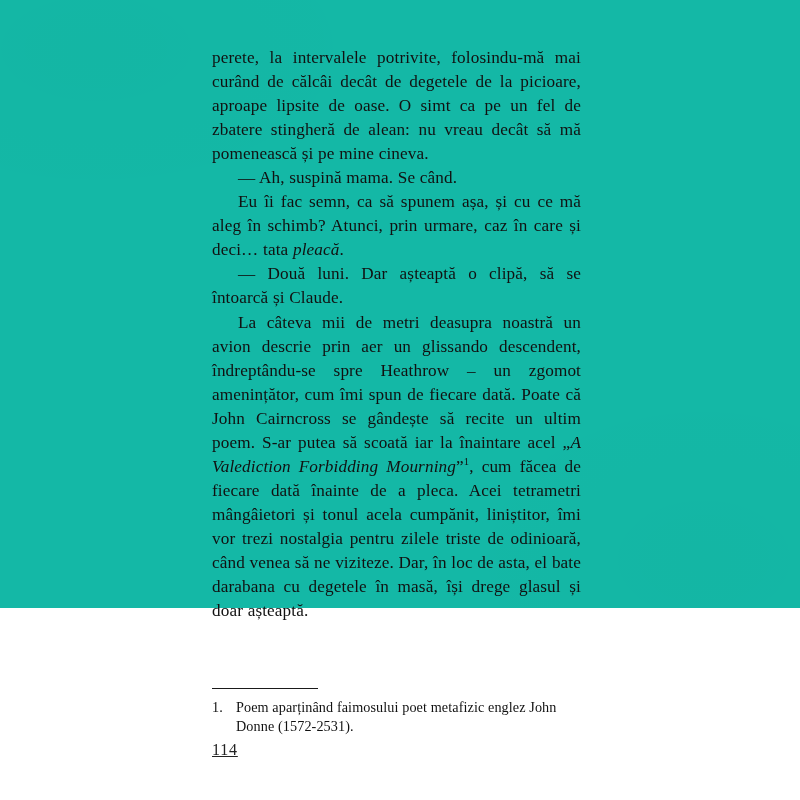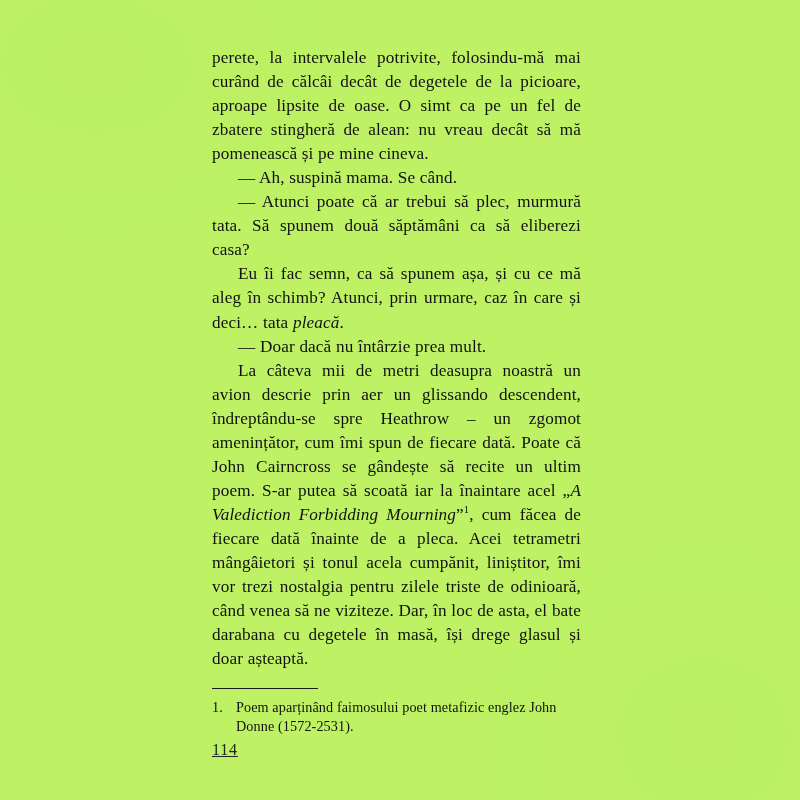--- a/index.html
+++ b/index.html
@@ -11,22 +11,22 @@
     height: 800px;
     background: #ffffff;
     font-family: "Liberation Serif", "DejaVu Serif", serif;
     color: #111111;
     overflow: hidden;
   }
 
   .page {
     position: relative;
     width: 800px;
-    height: 800px;
-    background: #bef264;
+    height: 608px;
+    background: #14b8a6;
   }
 
   
   .scan-tint {
     position: absolute;
     inset: 0;
     background:
       radial-gradient(ellipse 55% 40% at 12% 8%, rgba(0,0,0,0.012), rgba(0,0,0,0) 70%),
       radial-gradient(ellipse 50% 45% at 88% 92%, rgba(0,0,0,0.010), rgba(0,0,0,0) 70%);
     pointer-events: none;
@@ -106,26 +106,25 @@
 <body>
 
 <div class="page">
   <div class="scan-tint"></div>
 
   <div class="text-column">
     <p class="body-par no-indent"><span>perete, la intervalele potrivite, folosindu-mă mai curând de călcâi decât de degetele de la picioare, aproape lipsite de oase. O simt ca pe un fel de zbatere stingheră de alean: nu vreau decât să mă pomenească și pe mine cineva.</span></p>
 
     <p class="body-par"><span>— Ah, suspină mama. Se când.</span></p>
 
-    <p class="body-par"><span>— Atunci poate că ar trebui să plec, murmură tata. Să spunem două săptămâni ca să eliberezi casa?</span></p>
 
     <p class="body-par"><span>Eu îi fac semn, ca să spunem așa, și cu ce mă aleg în schimb? Atunci, prin urmare, caz în care și deci… tata </span><em class="it">pleacă</em><span>.</span></p>
 
+    <p class="body-par"><span>— Două luni. Dar așteaptă o clipă, să se întoarcă și Claude.</span></p>
 
-    <p class="body-par"><span>— Doar dacă nu întârzie prea mult.</span></p>
 
     <p class="body-par"><span>La câteva mii de metri deasupra noastră un avion descrie prin aer un glissando descendent, îndreptându-se spre Heathrow – un zgomot amenințător, cum îmi spun de fiecare dată. Poate că John Cairncross se gândește să recite un ultim poem. S-ar putea să scoată iar la înaintare acel „</span><em class="it">A Valediction Forbidding Mourning</em><span>”</span><sup class="fn-ref">1</sup><span>, cum făcea de fiecare dată înainte de a pleca. Acei tetrametri mângâietori și tonul acela cumpănit, liniștitor, îmi vor trezi nostalgia pentru zilele triste de odinioară, când venea să ne viziteze. Dar, în loc de asta, el bate darabana cu degetele în masă, își drege glasul și doar așteaptă.</span></p>
 
   </div>
 
   <div class="footnote-block">
     <div class="footnote-rule"></div>
     <div class="footnote-item">
       <span class="footnote-num">1.</span>
       <span class="footnote-text">Poem aparținând faimosului poet metafizic englez John Donne (1572-2531).</span>

